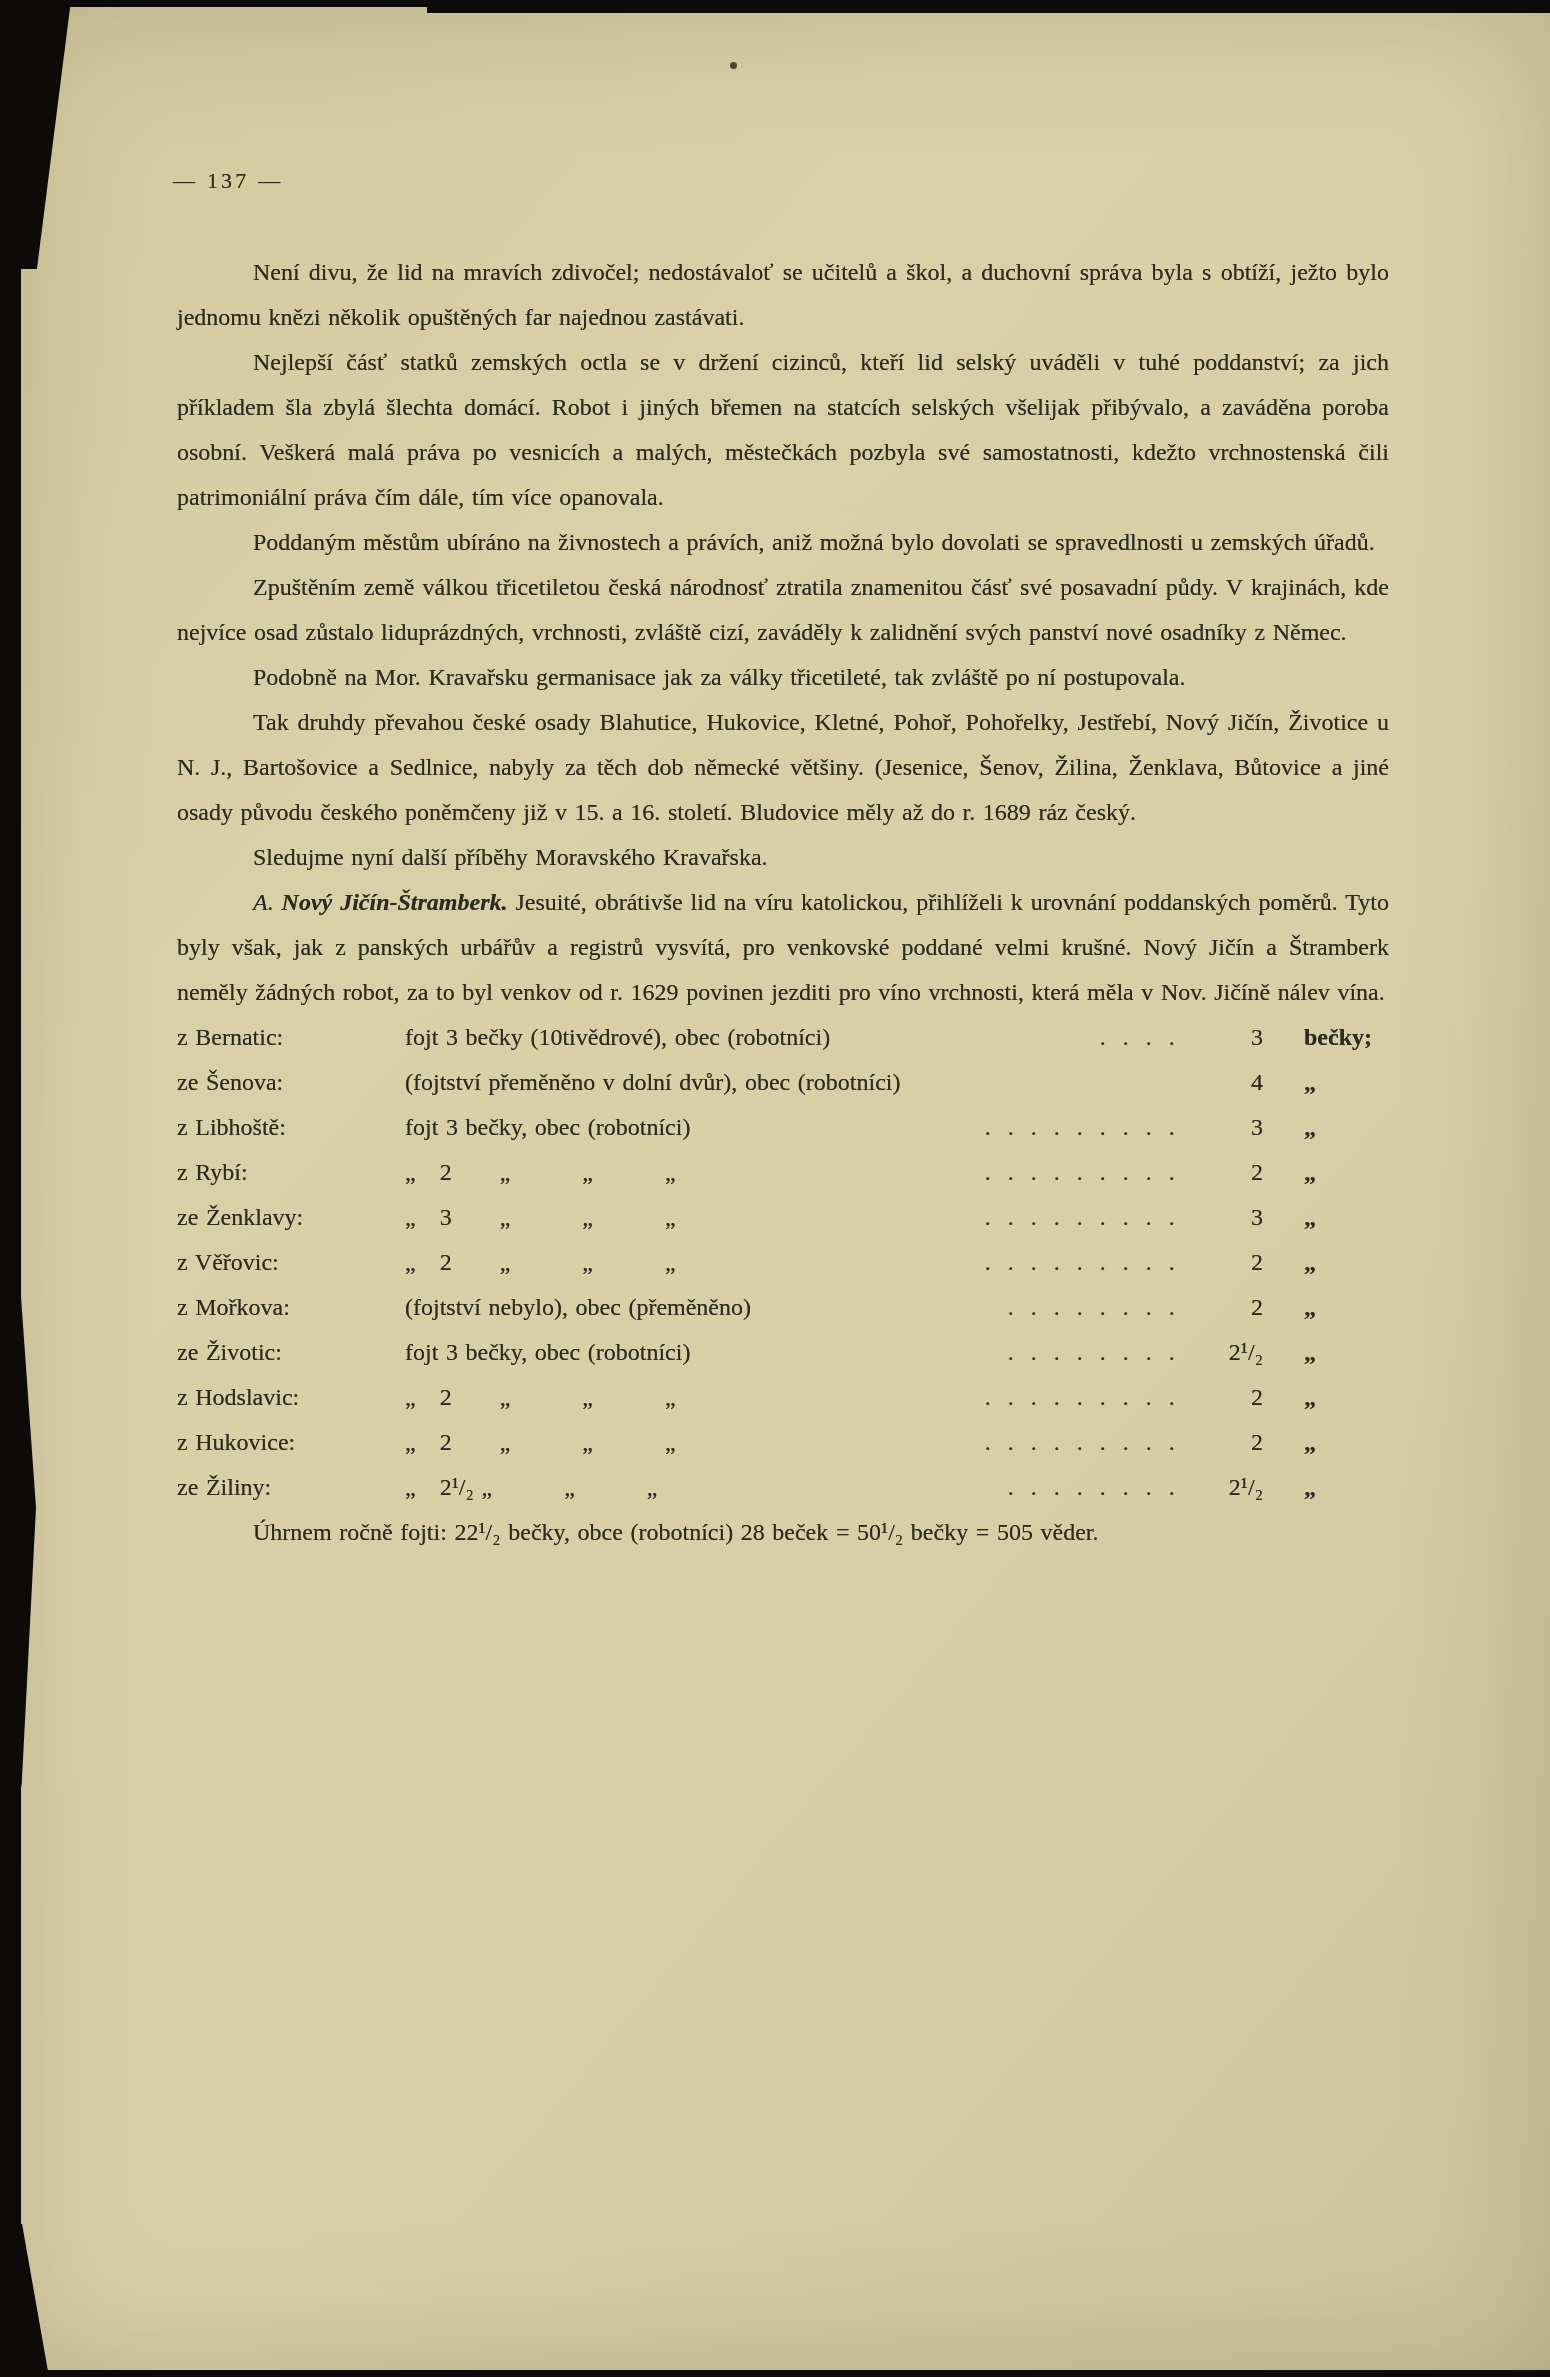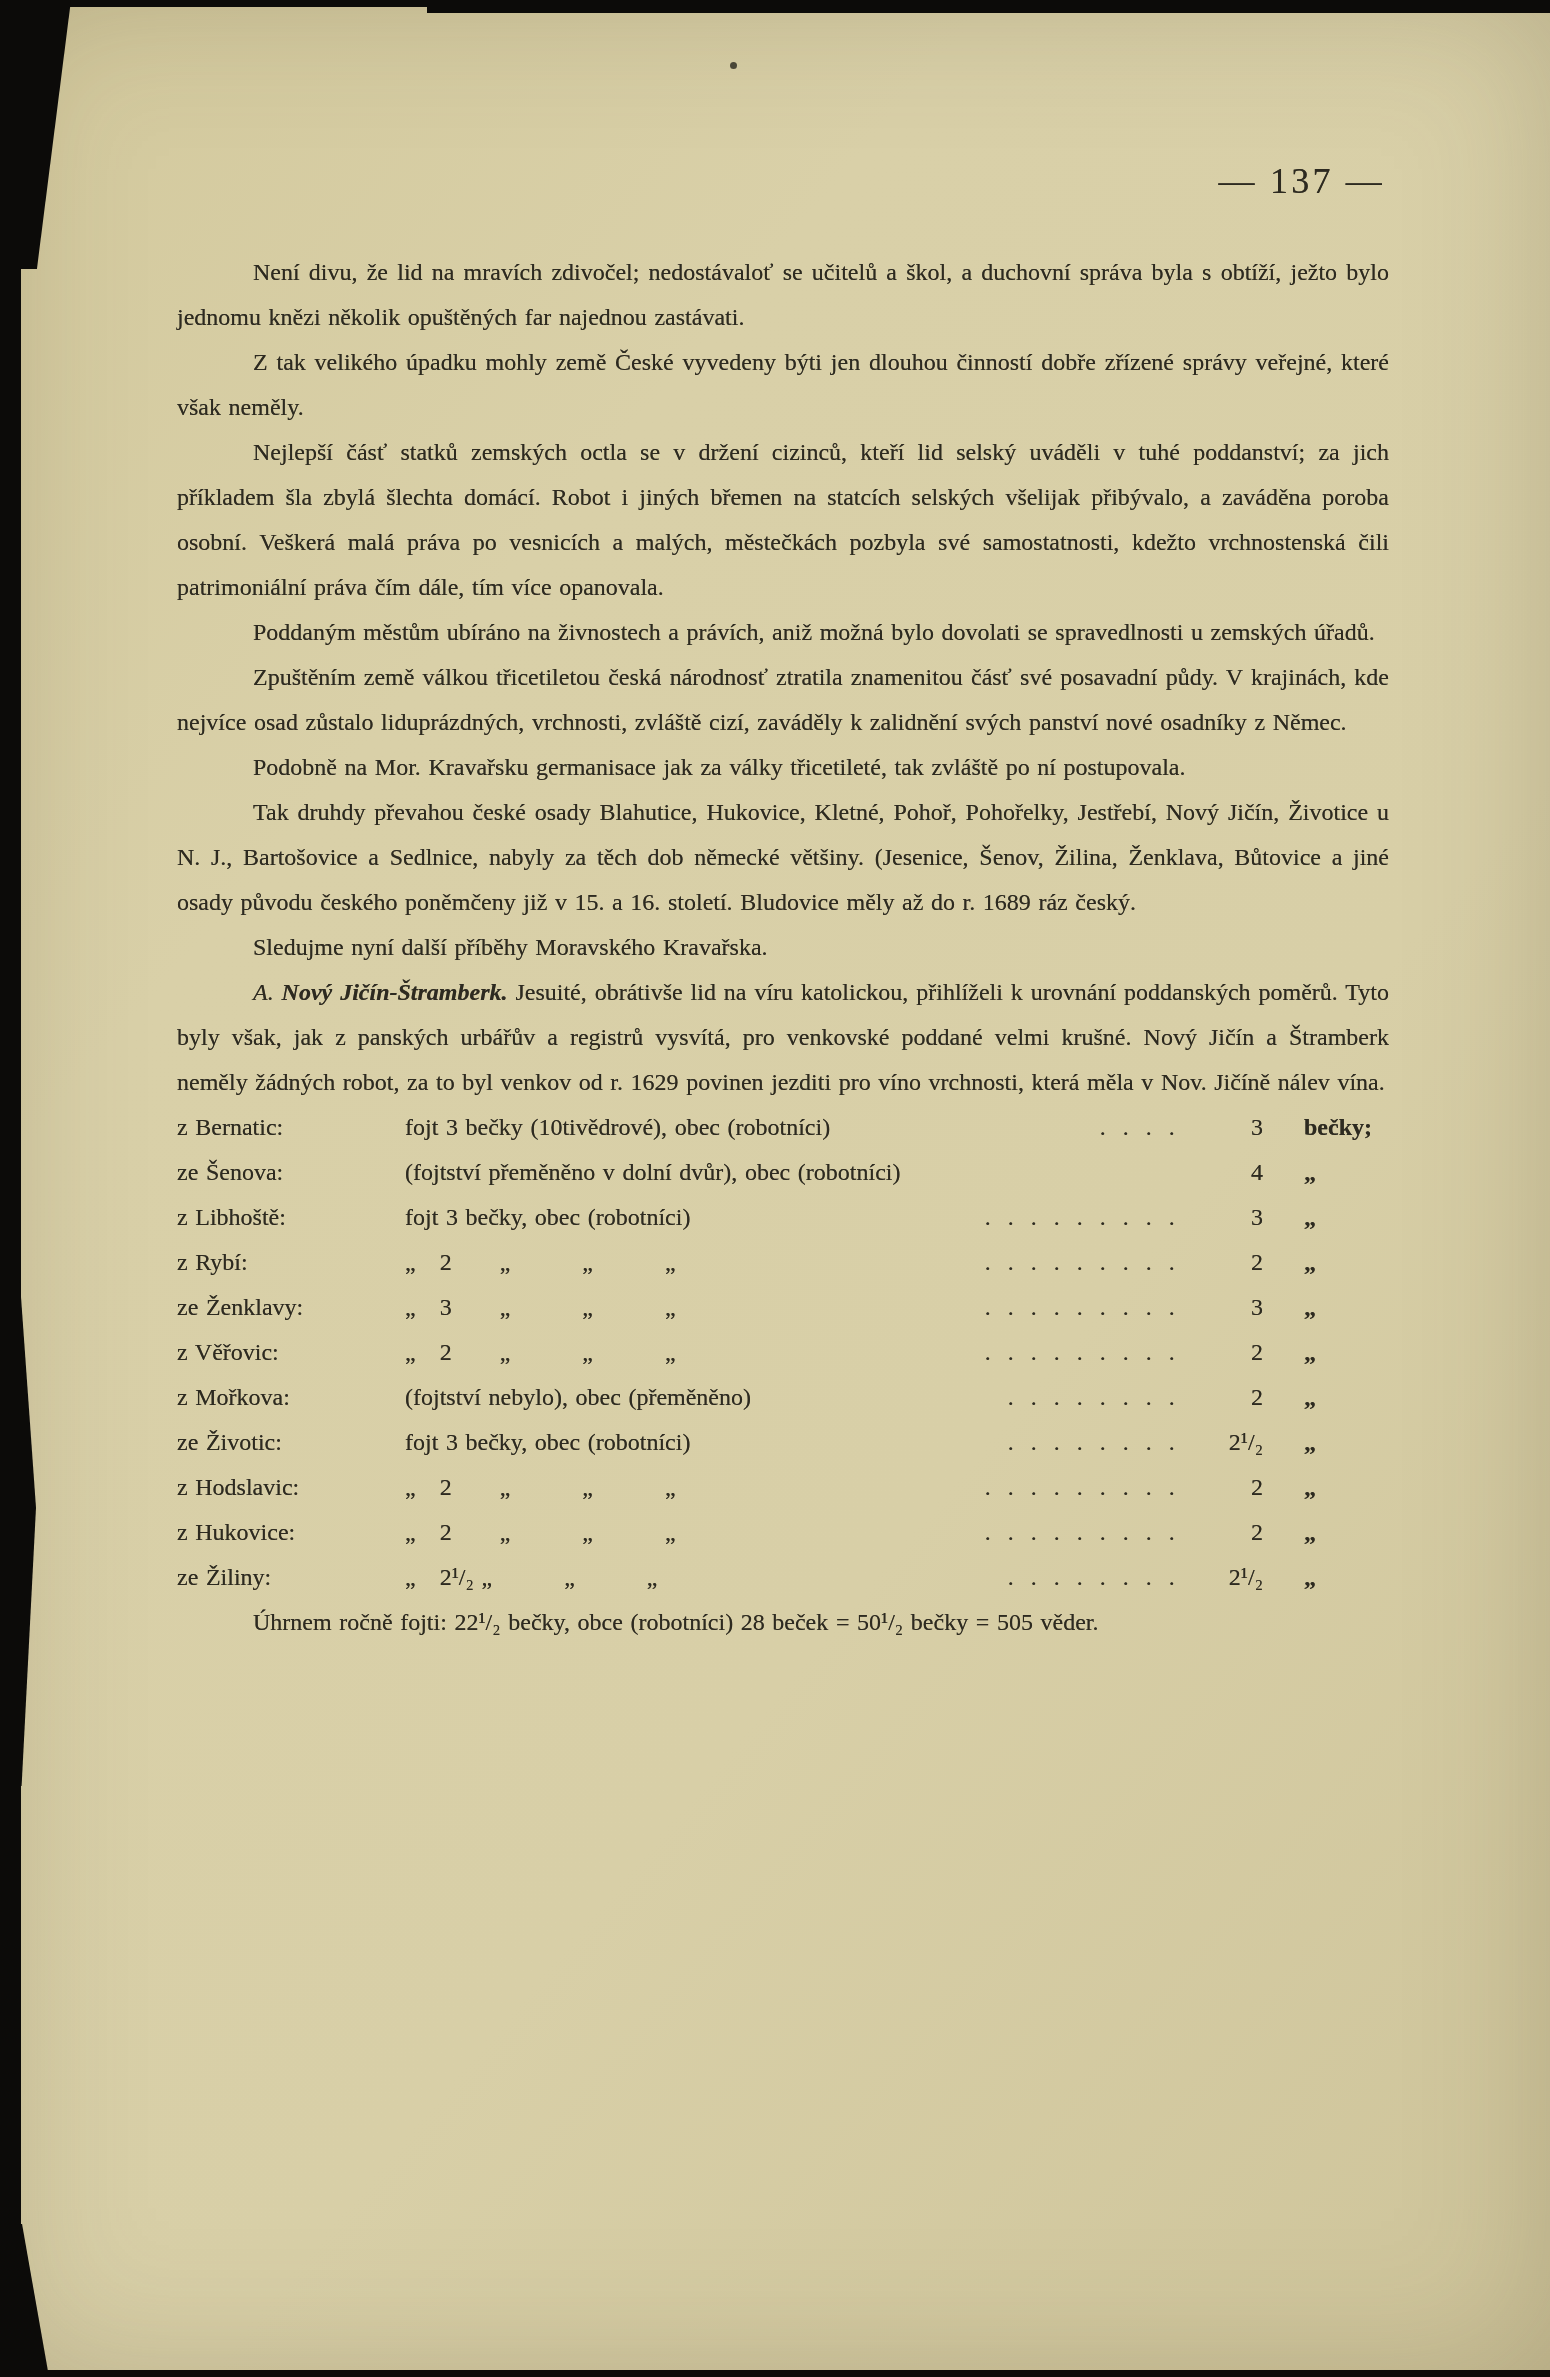--- a/index.html
+++ b/index.html
@@ -22,22 +22,22 @@
   .edge.leftmid { left:0; top:1280px; width:36px; height:506px;
                   clip-path:polygon(0 0,55% 0,100% 45%,60% 100%,0 100%); }
   .edge.leftbot { left:0; top:2224px; width:49px; height:153px;
                   clip-path:polygon(0 0,45% 0,100% 100%,0 100%); }
   .edge.bottom  { left:0; top:2370px; width:1550px; height:7.1px; }
 
   .speck { position:absolute; left:730px; top:62px; width:7.1px; height:7.1px;
            border-radius:50%; background:#333026; opacity:.85; }
 
   .page-number {
-    position:absolute; top:160px; left:173px; width:1212px;
-    text-align:right; font-size:36px; letter-spacing:3.2px;
+    position:absolute; top:168px; left:173px; width:1212px;
+    text-align:left; font-size:22px; letter-spacing:3.2px;
     text-shadow:0 0 0.5px rgba(45,42,32,.7);
   }
 
   .text-block {
     position:absolute; left:177px; top:250px; width:1212px;
     font-size:24px; line-height:45px; text-align:justify;
     word-spacing:1.6px;
     text-shadow:0 0 0.5px rgba(45,42,32,.65);
   }
   .para { text-indent:76px; }
@@ -65,21 +65,20 @@
   <div class="edge leftbot"></div>
   <div class="edge bottom"></div>
   <div class="speck"></div>
 
   <div class="page-number">— 137 —</div>
 
   <div class="text-block">
 
     <div>
         <p class="para">Není divu, že lid na mravích zdivočel; nedostávaloť se učitelů a škol, a duchovní správa byla s obtíží, ježto bylo jednomu knězi několik opuštěných far najednou zastávati.</p>
-        <p class="para">Z tak velikého úpadku mohly země České vyvedeny býti jen dlouhou činností dobře zřízené správy veřejné, které však neměly.</p>
         <p class="para">Nejlepší čásť statků zemských octla se v držení cizinců, kteří lid selský uváděli v tuhé poddanství; za jich příkladem šla zbylá šlechta domácí. Robot i jiných břemen na statcích selských všelijak přibývalo, a zaváděna poroba osobní. Veškerá malá práva po vesnicích a malých, městečkách pozbyla své samostatnosti, kdežto vrchnostenská čili patrimoniální práva čím dále, tím více opanovala.</p>
         <p class="para">Poddaným městům ubíráno na živnostech a právích, aniž možná bylo dovolati se spravedlnosti u zemských úřadů.</p>
         <p class="para">Zpuštěním země válkou třicetiletou česká národnosť ztratila znamenitou čásť své posavadní půdy. V krajinách, kde nejvíce osad zůstalo liduprázdných, vrchnosti, zvláště cizí, zaváděly k zalidnění svých panství nové osadníky z Němec.</p>
         <p class="para">Podobně na Mor. Kravařsku germanisace jak za války třicetileté, tak zvláště po ní postupovala.</p>
         <p class="para">Tak druhdy převahou české osady Blahutice, Hukovice, Kletné, Pohoř, Pohořelky, Jestřebí, Nový Jičín, Životice u N. J., Bartošovice a Sedlnice, nabyly za těch dob německé většiny. (Jesenice, Šenov, Žilina, Ženklava, Bůtovice a jiné osady původu českého poněmčeny již v 15. a 16. století. Bludovice měly až do r. 1689 ráz český.</p>
         <p class="para">Sledujme nyní další příběhy Moravského Kravařska.</p>
       </div>
 
     <p class="para"><span class="italic">A. </span><span class="bold-italic">Nový Jičín-Štramberk.</span><span> Jesuité, obrátivše lid na víru katolickou, přihlíželi k urovnání poddanských poměrů. Tyto byly však, jak z panských urbářův a registrů vysvítá, pro venkovské poddané velmi krušné. Nový Jičín a Štramberk neměly žádných robot, za to byl venkov od r. 1629 povinen jezditi pro víno vrchnosti, která měla v Nov. Jičíně nálev vína.</span></p>
 

